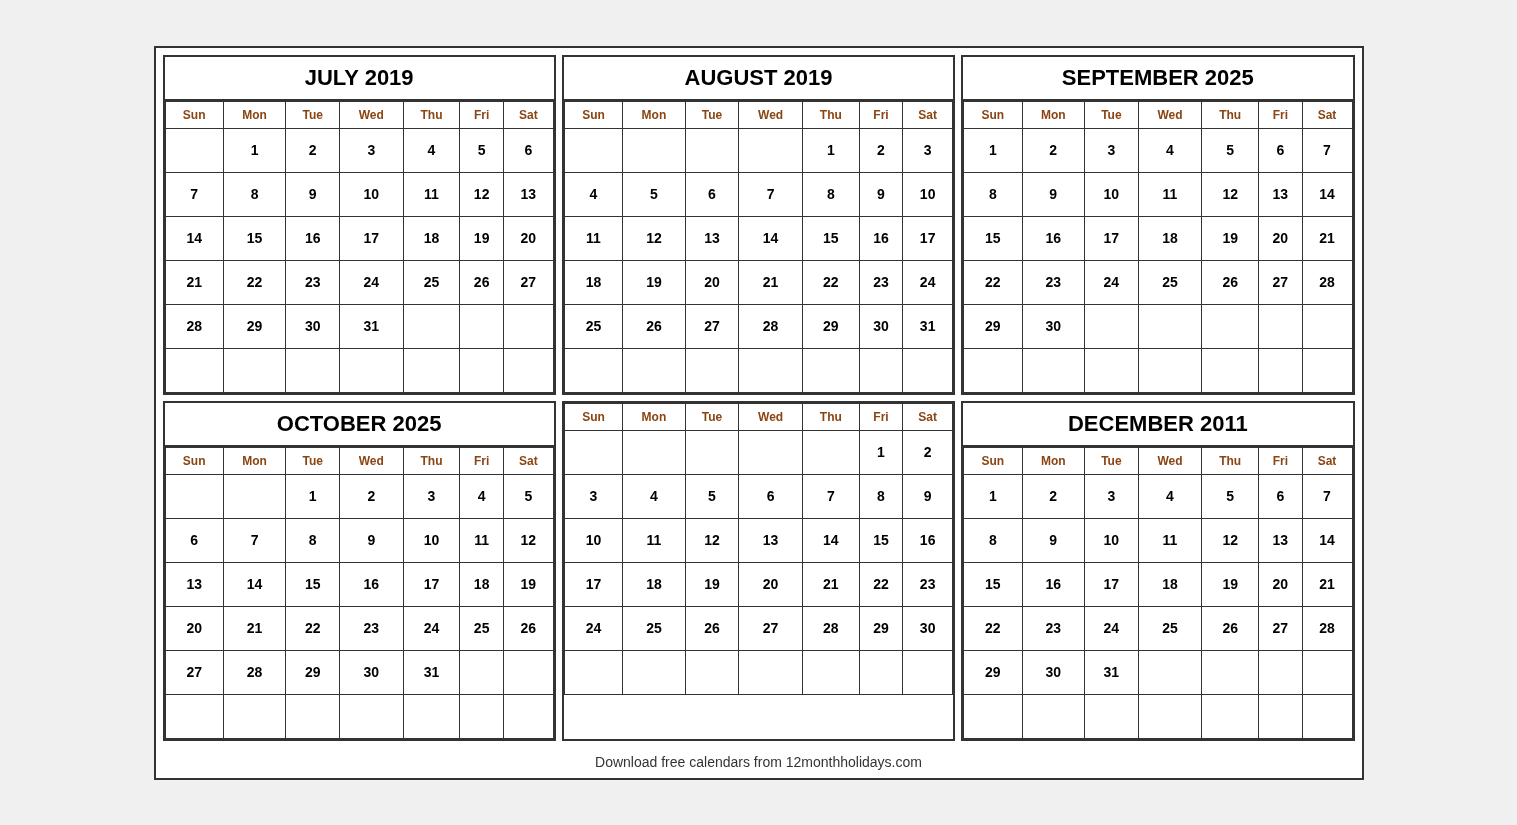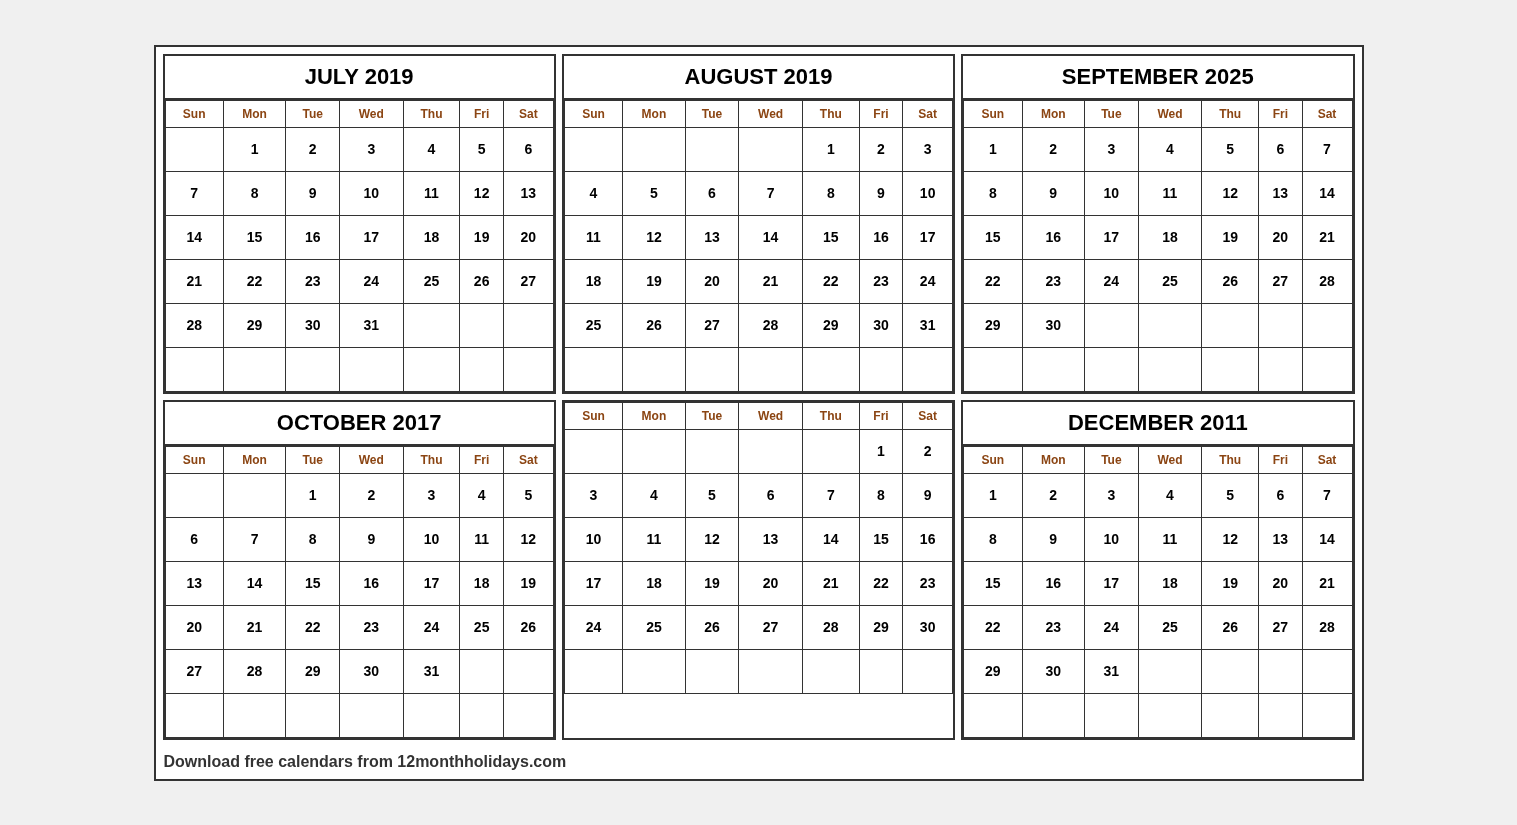--- a/index.html
+++ b/index.html
@@ -50,25 +50,25 @@
     .cal-table td {
       border: 1px solid #333;
       text-align: center;
       font-size: 14px;
       font-weight: bold;
       padding: 8px 2px;
       height: 44px;
       vertical-align: middle;
     }
     .footer-text {
-      font-size: 16px;
+      text-align: center;
+      font-size: 14px;
       color: #333;
       margin-top: 6px;
       padding: 4px;
-      font-weight: bold;
     }
   </style>
 </head>
 <body>
 
 <div class="calendar-wrapper">
   <div class="calendar-grid" id="cal-grid">
   <div class="month-calendar">
         <div class="month-title">JULY 2019</div>
         <table class="cal-table">
@@ -279,21 +279,21 @@
               <td></td>
               <td></td>
               <td></td>
               <td></td>
               <td></td>
             </tr>
           </tbody>
         </table>
       </div>
       <div class="month-calendar">
-        <div class="month-title">OCTOBER 2017</div>
+        <div class="month-title">OCTOBER 2025</div>
         <table class="cal-table">
           <thead>
             <tr>
               <th>Sun</th>
               <th>Mon</th>
               <th>Tue</th>
               <th>Wed</th>
               <th>Thu</th>
               <th>Fri</th>
               <th>Sat</th>

